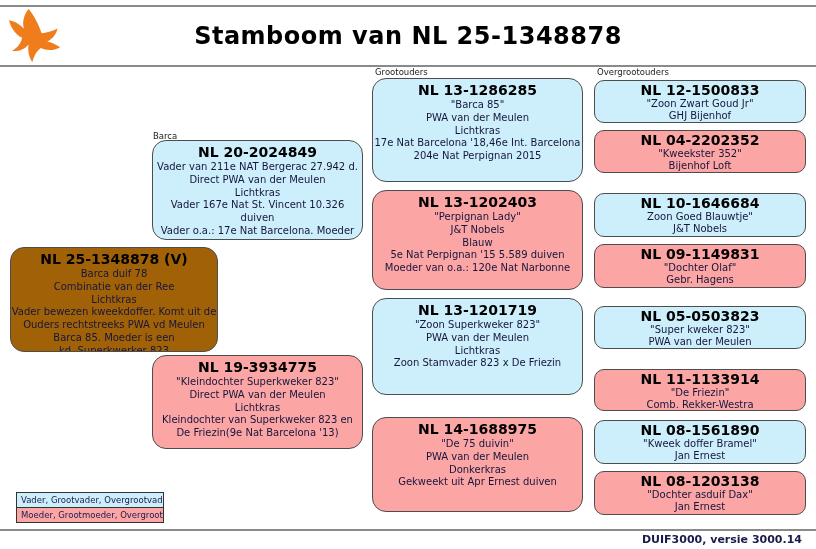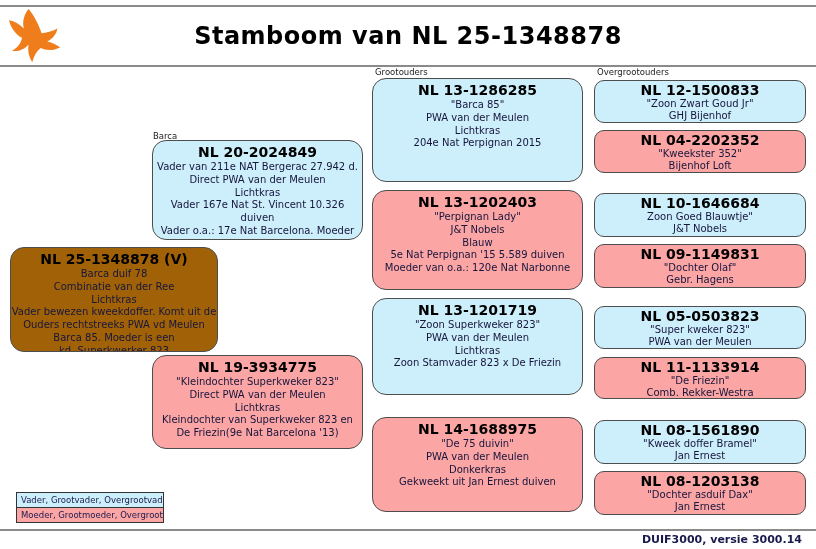--- a/index.html
+++ b/index.html
@@ -78,20 +78,21 @@
         <div>De Friezin(9e Nat Barcelona '13)</div>
       </div>
   </div>
 
   <div class="pbox father" style="left:372px;top:78px;width:211px;height:104px">
     <div class="ring">NL 13-1286285</div>
     <div class="blines">
         <div>"Barca 85"</div>
         <div>PWA van der Meulen</div>
         <div>Lichtkras</div>
+        <div>17e Nat Barcelona '18,46e Int. Barcelona</div>
         <div>204e Nat Perpignan 2015</div>
       </div>
   </div>
   <div class="pbox mother" style="left:372px;top:190px;width:211px;height:100px">
     <div class="ring">NL 13-1202403</div>
     <div class="blines">
         <div>"Perpignan Lady"</div>
         <div>J&amp;T Nobels</div>
         <div>Blauw</div>
         <div>5e Nat Perpignan '15 5.589 duiven</div>
@@ -106,21 +107,21 @@
         <div>Lichtkras</div>
         <div>Zoon Stamvader 823 x De Friezin</div>
       </div>
   </div>
   <div class="pbox mother" style="left:372px;top:417px;width:211px;height:95px">
     <div class="ring">NL 14-1688975</div>
     <div class="blines">
         <div>"De 75 duivin"</div>
         <div>PWA van der Meulen</div>
         <div>Donkerkras</div>
-        <div>Gekweekt uit Jan Ernest duiven</div>
+        <div>Gekweekt uit Apr Ernest duiven</div>
       </div>
   </div>
 
   <div class="pbox small father" style="left:594px;top:80px;width:212px;height:43px">
     <div class="ring">NL 12-1500833</div>
     <div class="blines">
         <div>"Zoon Zwart Goud Jr"</div>
         <div>GHJ Bijenhof</div>
       </div>
   </div>
@@ -145,21 +146,21 @@
         <div>Gebr. Hagens</div>
       </div>
   </div>
   <div class="pbox small father" style="left:594px;top:306px;width:212px;height:43px">
     <div class="ring">NL 05-0503823</div>
     <div class="blines">
         <div>"Super kweker 823"</div>
         <div>PWA van der Meulen</div>
       </div>
   </div>
-  <div class="pbox small mother" style="left:594px;top:357px;width:212px;height:42px">
+  <div class="pbox small mother" style="left:594px;top:369px;width:212px;height:42px">
     <div class="ring">NL 11-1133914</div>
     <div class="blines">
         <div>"De Friezin"</div>
         <div>Comb. Rekker-Westra</div>
       </div>
   </div>
   <div class="pbox small father" style="left:594px;top:420px;width:212px;height:44px">
     <div class="ring">NL 08-1561890</div>
     <div class="blines">
         <div>"Kweek doffer Bramel"</div>

